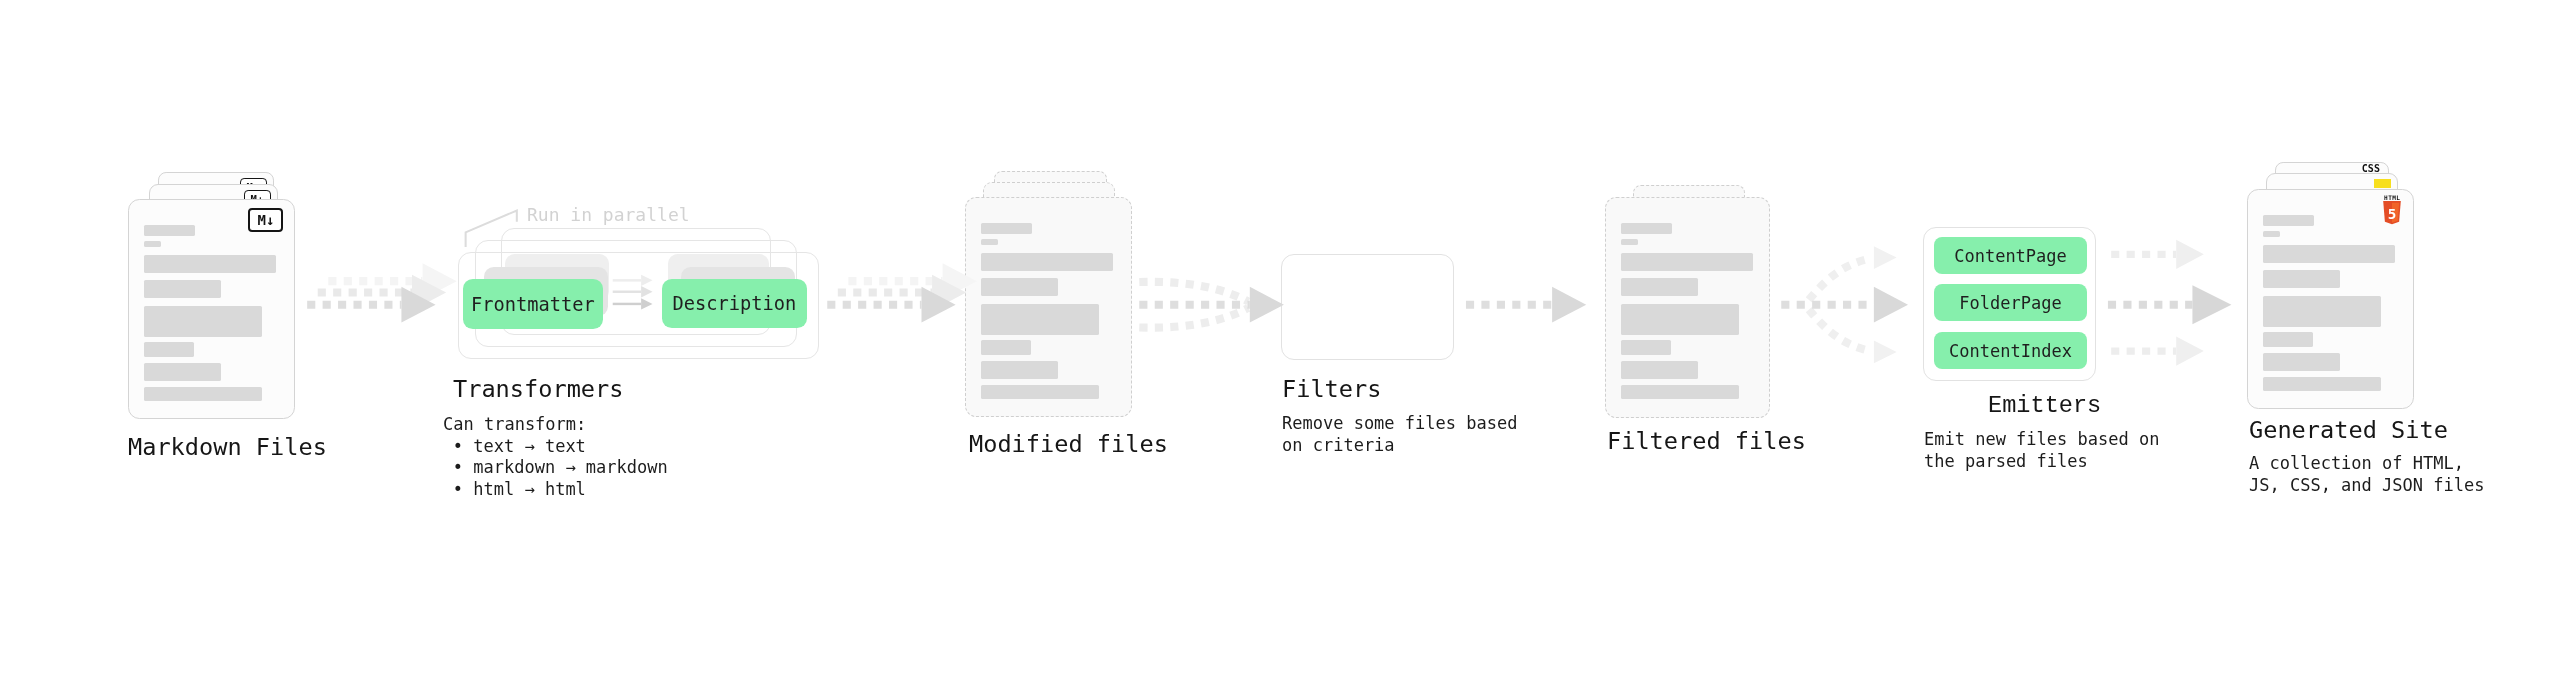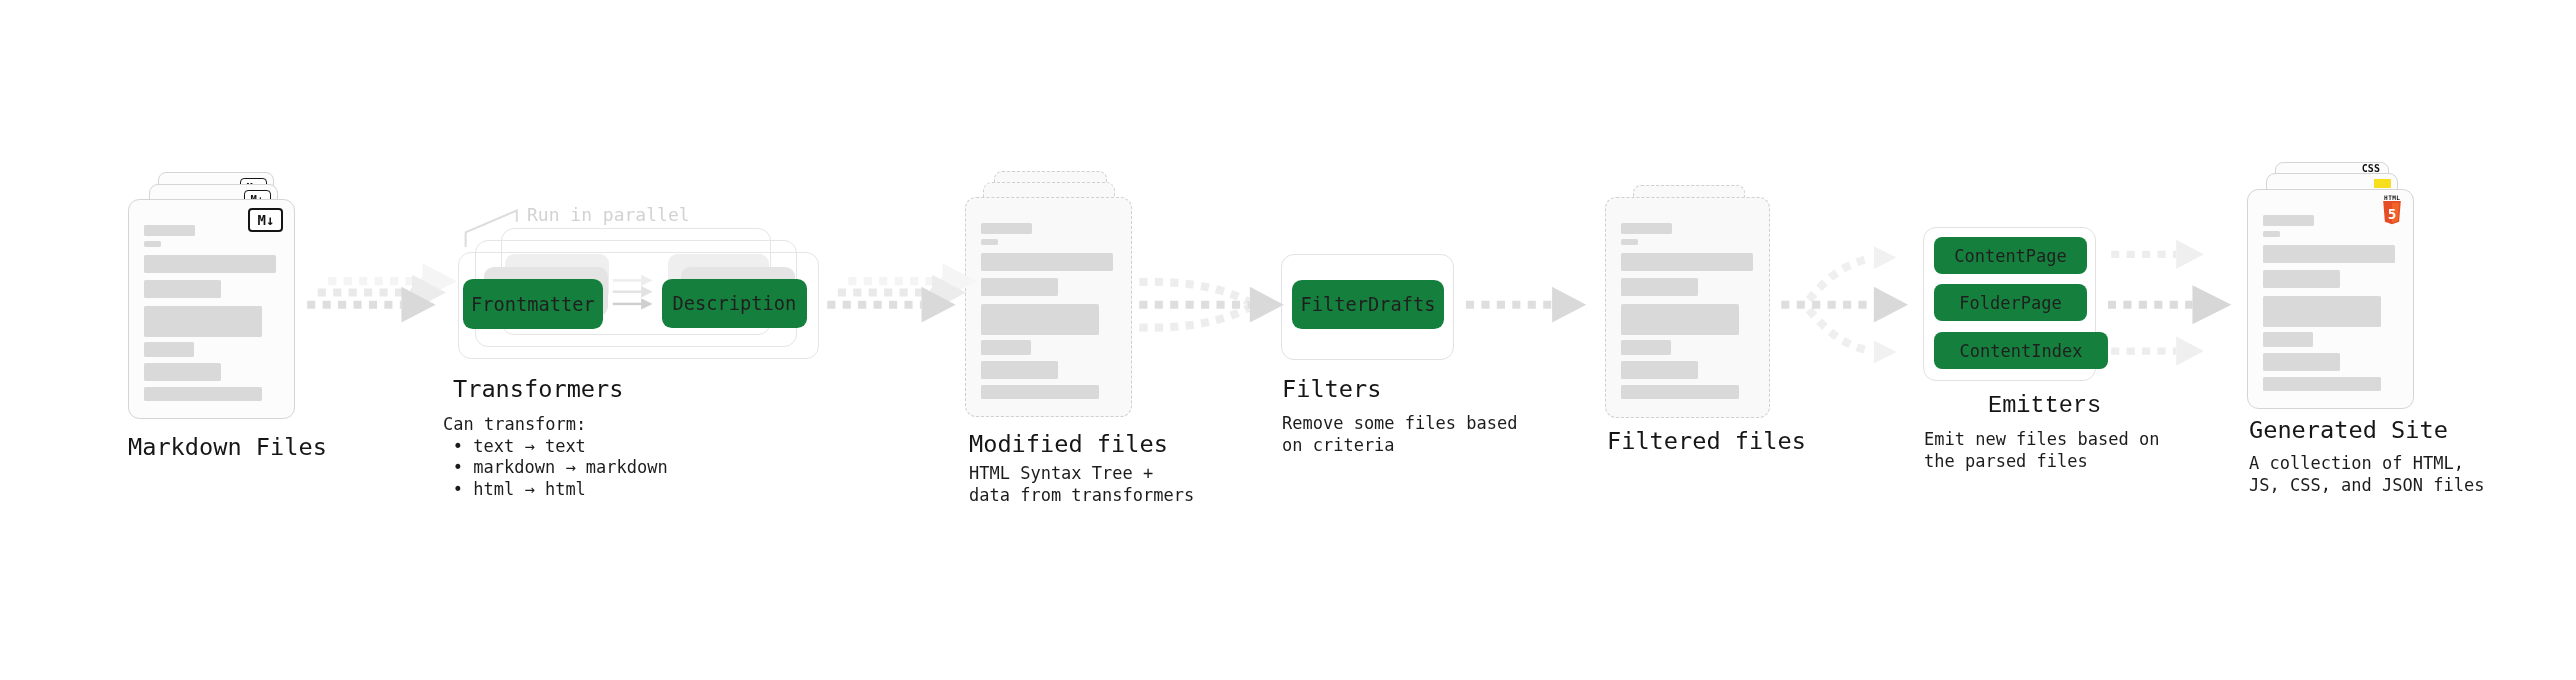--- a/index.html
+++ b/index.html
@@ -21,21 +21,21 @@
   
   .css-badge{position:absolute;right:8.1px;top:3.3px;text-align:center;}
   .css-badge .css-txt{font-size:10px;line-height:6.5px;font-weight:bold;color:#111;display:block;}
   .css-bar{width:14px;height:2.4px;background:#1467d3;margin:0.8px auto 0;}
   .js-badge{position:absolute;right:6.5px;top:4.9px;width:16.3px;height:9px;background:#f7df1e;}
   .html5-badge{position:absolute;right:9.8px;top:4.1px;width:22px;text-align:center;}
   .h5-text{font-size:6.1px;line-height:7.3px;font-weight:bold;letter-spacing:0.4px;color:#111;}
   
   .outline-box{position:absolute;border:1.6px solid #e5e5e5;border-radius:13px;background:transparent;box-sizing:border-box;}
   .panel{position:absolute;background:#ffffff;border:1.6px solid #e2e2e2;border-radius:13px;box-sizing:border-box;}
-  .chip{position:absolute;background:#15803d;border-radius:9.8px;display:flex;align-items:center;justify-content:center;
+  .chip{position:absolute;background:#86efac;border-radius:9.8px;display:flex;align-items:center;justify-content:center;
     font-size:18.7px;color:#1f1f1f;white-space:nowrap;}
   .chip.ghost1{background:#e4e4e4;}
   .chip.ghost2{background:#efefef;}
   .chip.small{font-size:17px;border-radius:8.1px;}
   
   .stage-title{position:absolute;font-size:23.6px;line-height:28px;color:#161616;white-space:nowrap;}
   .stage-sub{position:absolute;font-size:17px;line-height:21.5px;color:#1c1c1c;white-space:nowrap;}
   .note{position:absolute;font-size:18px;color:#d2d2d2;white-space:nowrap;}
   
   .overlay{position:absolute;left:0;top:0;z-index:40;pointer-events:none;}
@@ -91,27 +91,22 @@
     <div class="bar" style="top:25px;width:51px;height:11.4px;"></div>
     <div class="bar" style="top:41px;width:17px;height:5.7px;"></div>
     <div class="bar" style="top:55px;width:132px;height:18px;"></div>
     <div class="bar" style="top:80px;width:77px;height:18px;"></div>
     <div class="bar" style="top:106px;width:118px;height:31px;"></div>
     <div class="bar" style="top:142px;width:50px;height:14.6px;"></div>
     <div class="bar" style="top:163px;width:77px;height:18px;"></div>
     <div class="bar" style="top:187px;width:118px;height:14px;"></div>
   </div>
   <div class="stage-title" style="left:969px;top:430px;">Modified files</div>
-  <div class="stage-sub" style="left:969px;top:463px;">
-    <div>HTML Syntax Tree +</div>
-    <div>data from transformers</div>
-  </div>
 
   <div class="panel" style="left:1281px;top:254px;width:173px;height:106px;"></div>
-  <div class="chip" style="left:1292px;top:280px;width:152px;height:49px;">FilterDrafts</div>
   <div class="stage-title" style="left:1282px;top:375px;">Filters</div>
   <div class="stage-sub" style="left:1282px;top:413px;">
     <div>Remove some files based</div>
     <div>on criteria</div>
   </div>
 
   <div class="doc dashed" style="left:1633px;top:185px;width:112px;height:81px;border-radius:8.1px;"></div>
   <div class="doc dashed" style="left:1605px;top:197px;width:165px;height:221px;">
     <div class="bar" style="top:25px;width:51px;height:11.4px;"></div>
     <div class="bar" style="top:41px;width:17px;height:5.7px;"></div>
@@ -120,21 +115,21 @@
     <div class="bar" style="top:106px;width:118px;height:31px;"></div>
     <div class="bar" style="top:142px;width:50px;height:14.6px;"></div>
     <div class="bar" style="top:163px;width:77px;height:18px;"></div>
     <div class="bar" style="top:187px;width:118px;height:14px;"></div>
   </div>
   <div class="stage-title" style="left:1607px;top:427px;">Filtered files</div>
 
   <div class="panel" style="left:1923px;top:227px;width:173px;height:154px;"></div>
   <div class="chip small" style="left:1934px;top:237px;width:153px;height:37px;">ContentPage</div>
   <div class="chip small" style="left:1934px;top:284px;width:153px;height:37px;">FolderPage</div>
-  <div class="chip small" style="left:1934px;top:332px;width:174px;height:37px;text-align:center;">ContentIndex</div>
+  <div class="chip small" style="left:1934px;top:332px;width:153px;height:37px;text-align:center;">ContentIndex</div>
   <div class="stage-title" style="left:1988px;top:392px;font-family:Liberation Mono, monospace;">Emitters</div>
   <div class="stage-sub" style="left:1924px;top:429px;">
     <div>Emit new files based on</div>
     <div>the parsed files</div>
   </div>
 
   <div class="doc solid" style="left:2275px;top:162px;width:114px;height:81px;border-radius:8.1px;">
     <div class="css-badge">
       <span class="css-txt">CSS</span>
       <div class="css-bar"></div>

